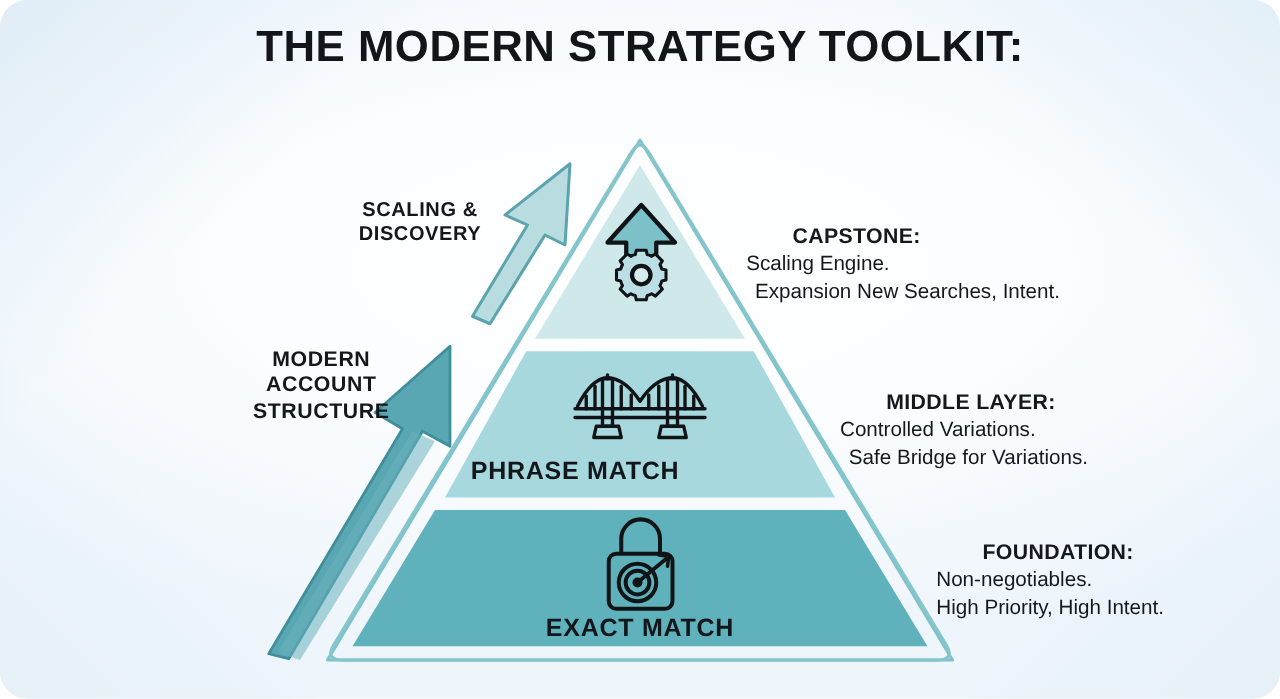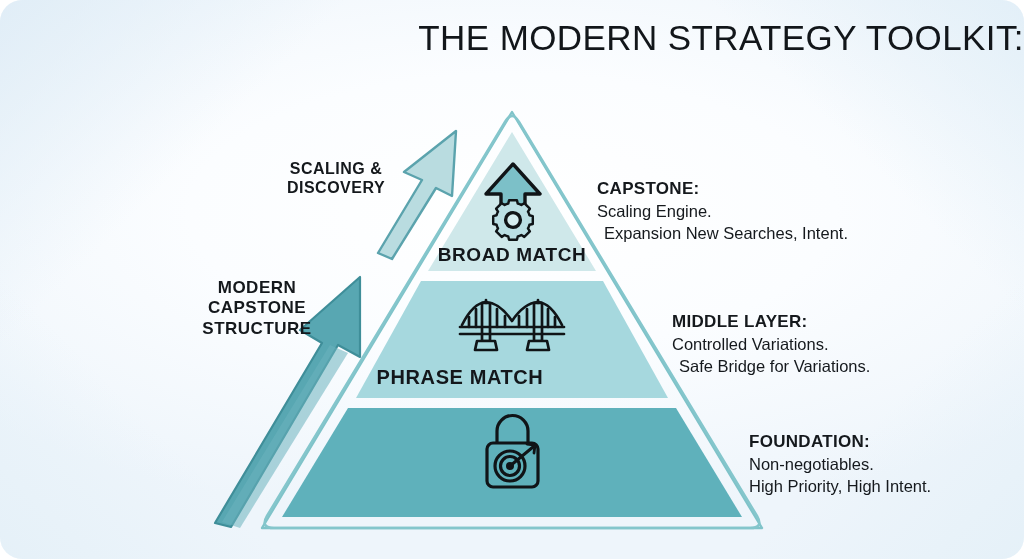--- a/index.html
+++ b/index.html
@@ -42,27 +42,26 @@
   .title-block {
     position: absolute;
     top: 18px;
     left: 0;
     width: 1024px;
     text-align: center;
     z-index: 6;
   }
   .title-line {
     font-family: "Liberation Sans", sans-serif;
-    font-weight: normal;
+    font-weight: bold;
     font-size: 35px;
     letter-spacing: 0.4px;
     color: #12161a;
     line-height: 1.17;
     white-space: nowrap;
-    text-align: right;
   }
   .title-line.l2 { font-size: 35px; }
 
   
   #stage {
     position: absolute;
     inset: 0;
     z-index: 4;
   }
   #stage svg { display: block; }
@@ -101,20 +100,21 @@
     z-index: 7;
     color: #15191d;
     line-height: 1.33;
     white-space: nowrap;
   }
   .right-note .head {
     font-weight: bold;
     font-size: 17px;
     letter-spacing: 0.3px;
     display: block;
+    margin-left: 37px;
   }
   .right-note .sub {
     font-weight: normal;
     font-size: 16.5px;
     display: block;
   }
   .right-note .sub.indent { padding-left: 7px; }
 
   #note-capstone  { top: 178px; left: 597px; }
   #note-middle    { top: 311px; left: 672px; }
@@ -226,31 +226,31 @@
         <circle cx="510" cy="466" r="9.5"></circle>
         <circle cx="510" cy="466" r="4" fill="#101417" stroke="none"></circle>
 
         <path d="M 510 466 L 533 447" stroke-width="3"></path>
         <path d="M 527 444 L 535 445 L 534 453" stroke-width="2.8"></path>
       </g>
 
     </svg>
   </div>
 
-  <div class="tier-label" id="tier-label-broad">BROAD MATCH</div>
   <div class="tier-label" id="tier-label-phrase">PHRASE MATCH</div>
+  <div class="tier-label" id="tier-label-exact">EXACT MATCH</div>
 
   <div class="left-callout" id="callout-scaling">
     <div>SCALING &amp;</div>
     <div>DISCOVERY</div>
   </div>
 
   <div class="left-callout" id="callout-modern">
     <div>MODERN</div>
-    <div>CAPSTONE</div>
+    <div>ACCOUNT</div>
     <div>STRUCTURE</div>
   </div>
 
   <div class="right-note" id="note-capstone">
     <span class="head">CAPSTONE:</span>
     <span class="sub">Scaling Engine.</span>
     <span class="sub indent">Expansion New Searches, Intent.</span>
   </div>
 
   <div class="right-note" id="note-middle">

